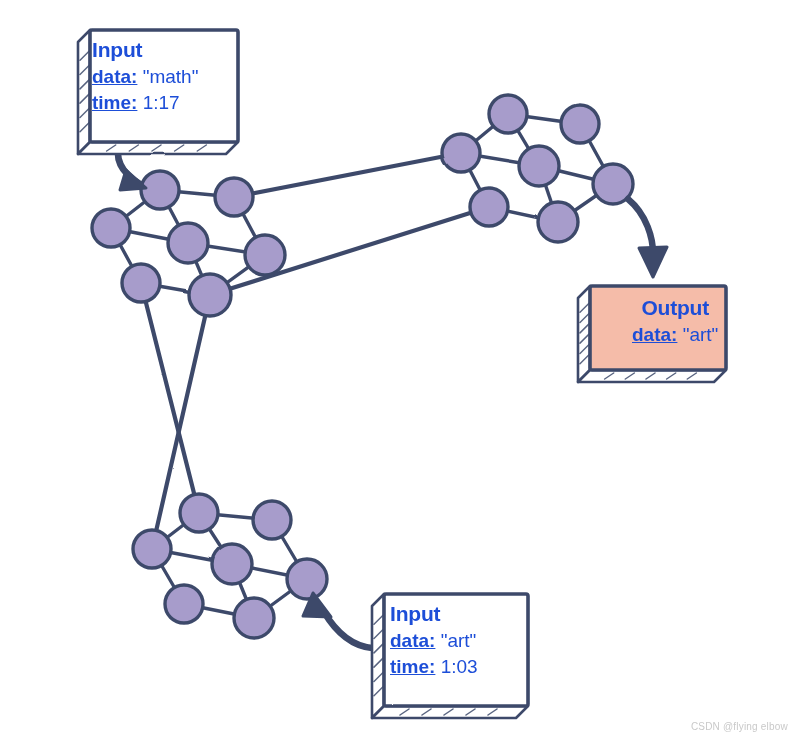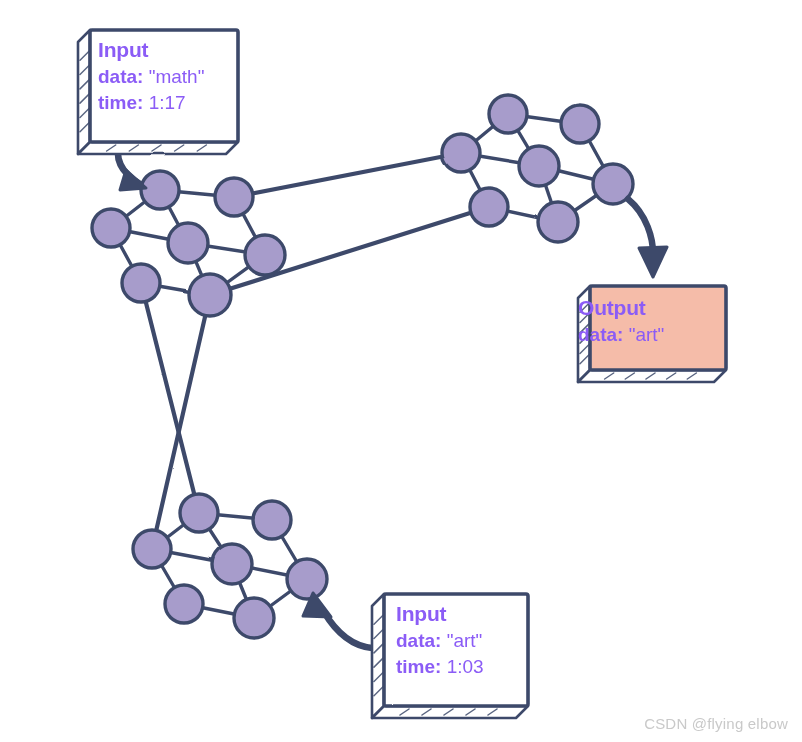--- a/index.html
+++ b/index.html
@@ -15,53 +15,53 @@
     overflow: hidden;
   }
   #canvas {
     position: absolute;
     top: 0; left: 0;
     width: 802px;
     height: 742px;
   }
   .box-text {
     position: absolute;
-    color: #8b5cf6;
+    color: #1d4ed8;
     font-family: "Liberation Sans", sans-serif;
     pointer-events: none;
-    padding-left: 6px;
   }
   .box-title {
     font-size: 21px;
     font-weight: bold;
     letter-spacing: -0.2px;
   }
   .box-row {
     font-size: 19px;
     margin-top: 4px;
     white-space: nowrap;
   }
   .box-key {
     font-weight: bold;
+    text-decoration: underline;
   }
   .box-val {
     font-weight: normal;
   }
   #watermark {
     position: absolute;
     right: 14px;
     bottom: 10px;
-    font-size: 15px;
+    font-size: 10px;
     color: #c9c9c9;
     font-family: "Liberation Sans", sans-serif;
     letter-spacing: 0.2px;
   }
   .tb-input-1 { left: 92px; top: 38px; }
   .tb-input-2 { left: 390px; top: 602px; }
-  .tb-output  { left: 572px; top: 296px; }
+  .tb-output  { left: 632px; top: 296px; text-align: center; }
 </style>
 </head>
 <body>
 
 <svg id="canvas" viewBox="0 0 802 742">
   <defs>
     <filter id="rough" x="-20%" y="-20%" width="140%" height="140%">
       <feTurbulence type="fractalNoise" baseFrequency="0.035" numOctaves="2" seed="7" result="n"></feTurbulence>
       <feDisplacementMap in="SourceGraphic" in2="n" scale="1.6" xChannelSelector="R" yChannelSelector="G"></feDisplacementMap>
     </filter>

